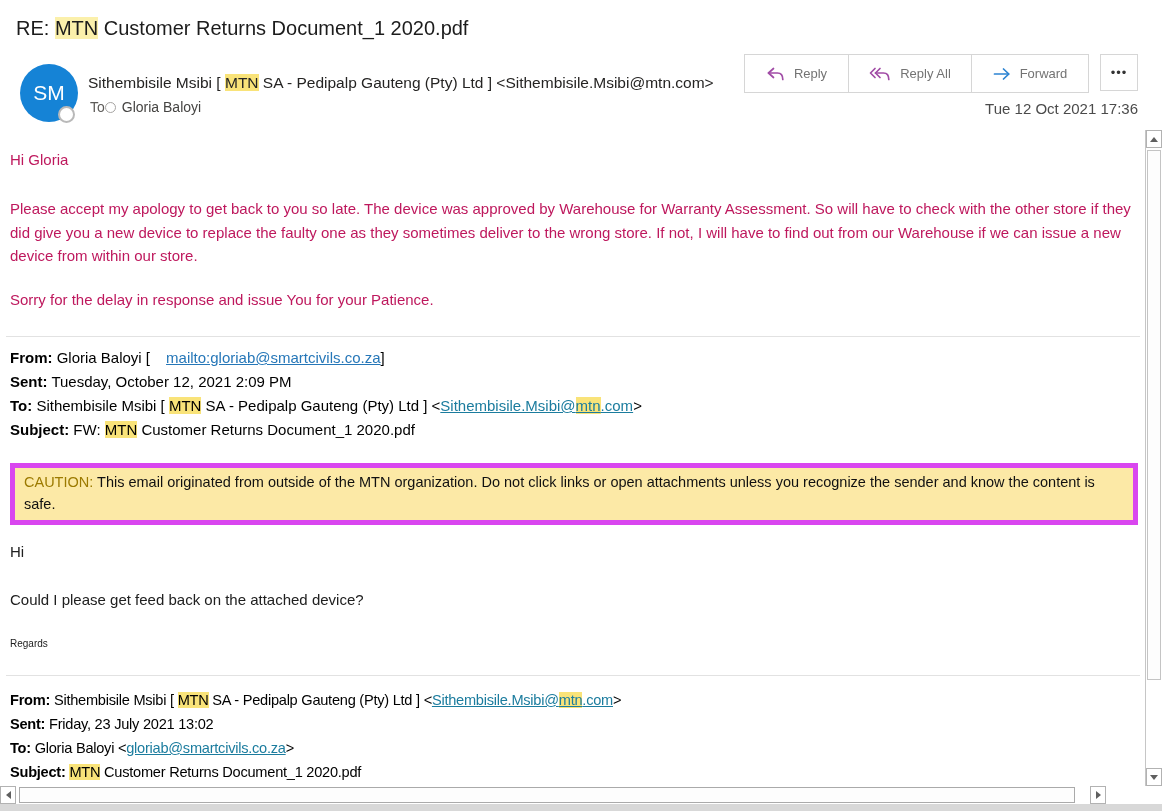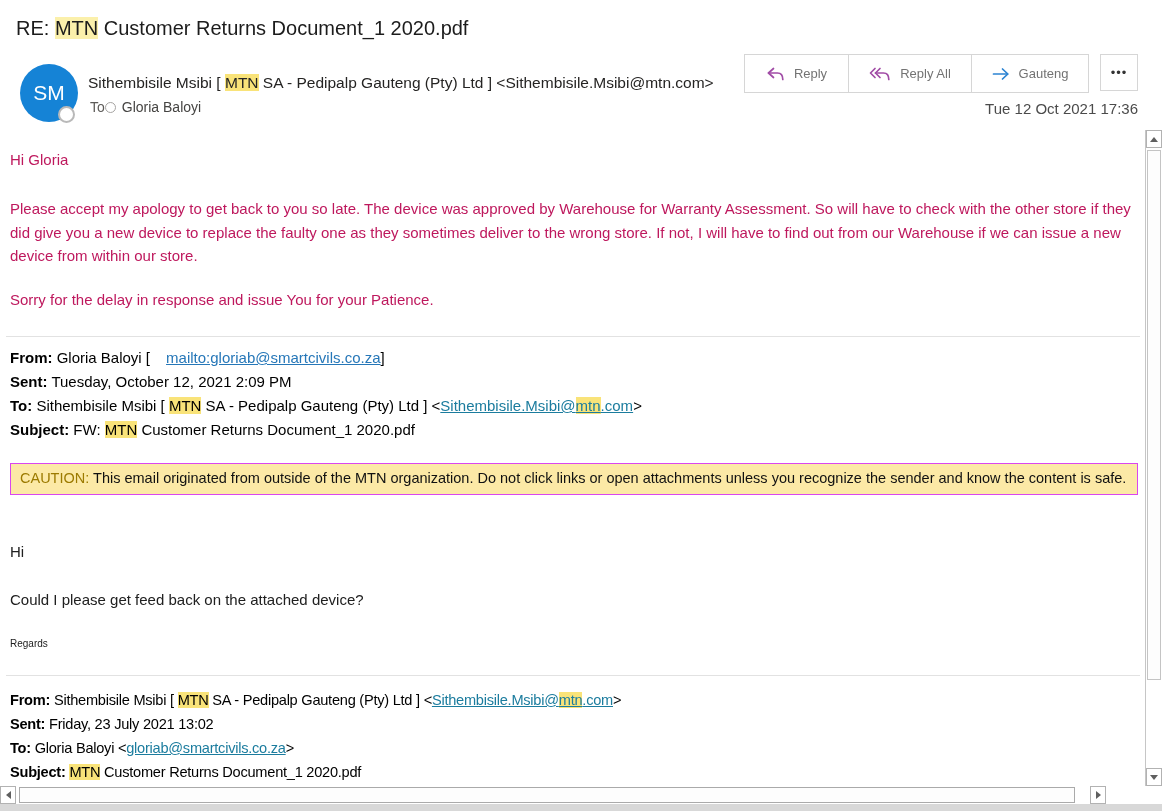--- a/index.html
+++ b/index.html
@@ -49,21 +49,21 @@
 
   .quoted { position:absolute; left:10px; font-size:15px; line-height:24px; color:#000; }
   .q1 { top:346px; }
   .q2 { top:688px; font-size:14.6px; letter-spacing:-0.25px; }
   .quoted b { font-weight:700; }
   .link { color:#2677B8; text-decoration:underline; cursor:pointer;padding-left:16px; }
   .link2 { color:#1B7C9E; text-decoration:underline; cursor:pointer; }
   .link2 .hl { color:#1B7C9E; }
 
   .caution { position:absolute; top:463px; left:10px; width:1128px; background:#FCE9A6;
-             border:1px solid #d946ef; padding:3px 9px 5px 9px; font-size:14.5px; line-height:22px; color:#111; }
+             border:5px solid #d946ef; padding:3px 9px 5px 9px; font-size:14.5px; line-height:22px; color:#111; }
   .caution-label { color:#9C7A00; }
 
   .plain1 { position:absolute; top:543px; left:10px; font-size:15px; }
   .plain2 { position:absolute; top:591px; left:10px; font-size:15px; }
   .plain3 { position:absolute; top:638px; left:10px; font-size:10px; }
 
   
   .vscroll { position:absolute; top:130px; right:0; width:17px; height:656px; background:#fff;
              border-left:1px solid #c6c6c6; }
   .vs-btn { position:absolute; left:0; width:16px; height:18px; background:#fff; border:1px solid #b2b2b2;
@@ -130,21 +130,21 @@
       </span>
       <span>Reply All</span>
     </button>
     <button class="action-btn btn-forward">
       <span>
         <svg class="icon-svg" width="18" height="14" viewBox="0 0 18 14">
           <path d="M1.5 7 H15.5" stroke="#2B83D2" stroke-width="1.7" fill="none" stroke-linecap="round"></path>
           <path d="M10.5 2 L15.8 7 L10.5 12" stroke="#2B83D2" stroke-width="1.7" fill="none" stroke-linecap="round" stroke-linejoin="round"></path>
         </svg>
       </span>
-      <span>Gauteng</span>
+      <span>Forward</span>
     </button>
   </div>
   <button class="more-btn">
       <span>•••</span>
     </button>
 
   <div class="timestamp">Tue 12 Oct 2021 17:36</div>
 
   <div class="greeting blue">Hi Gloria</div>
   <div class="para blue">Please accept my apology to get back to you so late. The device was approved by Warehouse for Warranty Assessment. So will have to check with the other store if they did give you a new device to replace the faulty one as they sometimes deliver to the wrong store. If not, I will have to find out from our Warehouse if we can issue a new device from within our store.</div>

